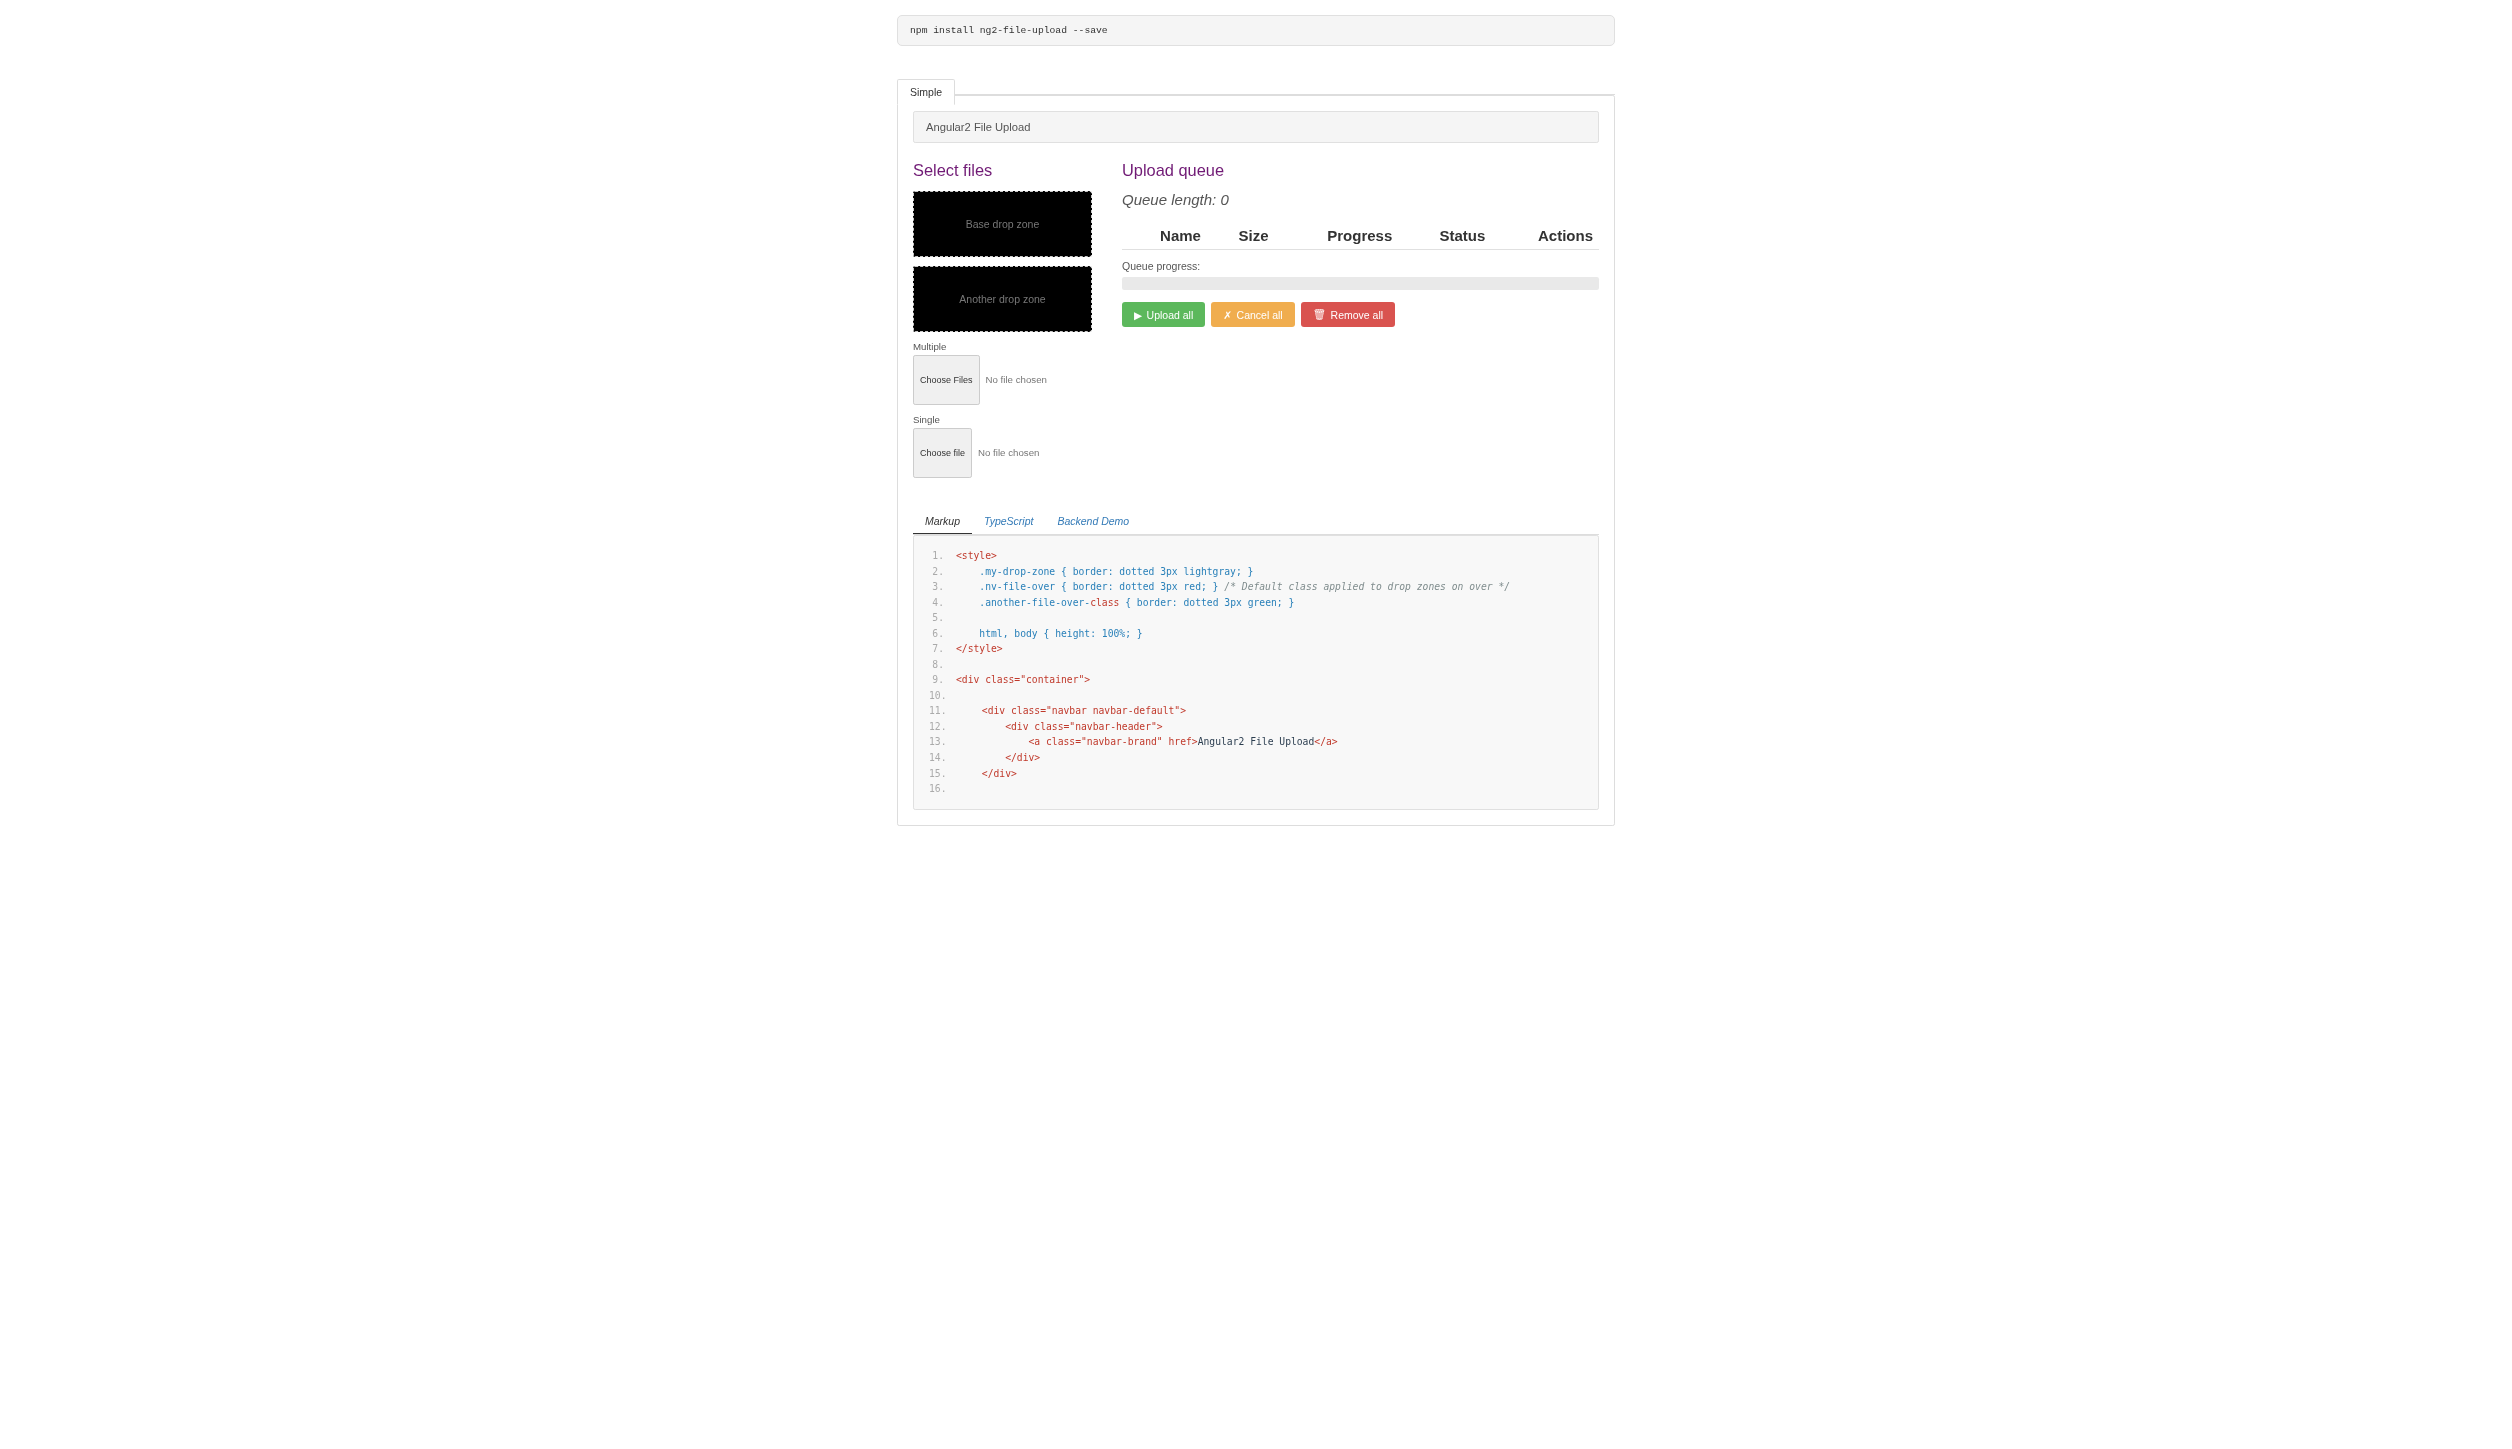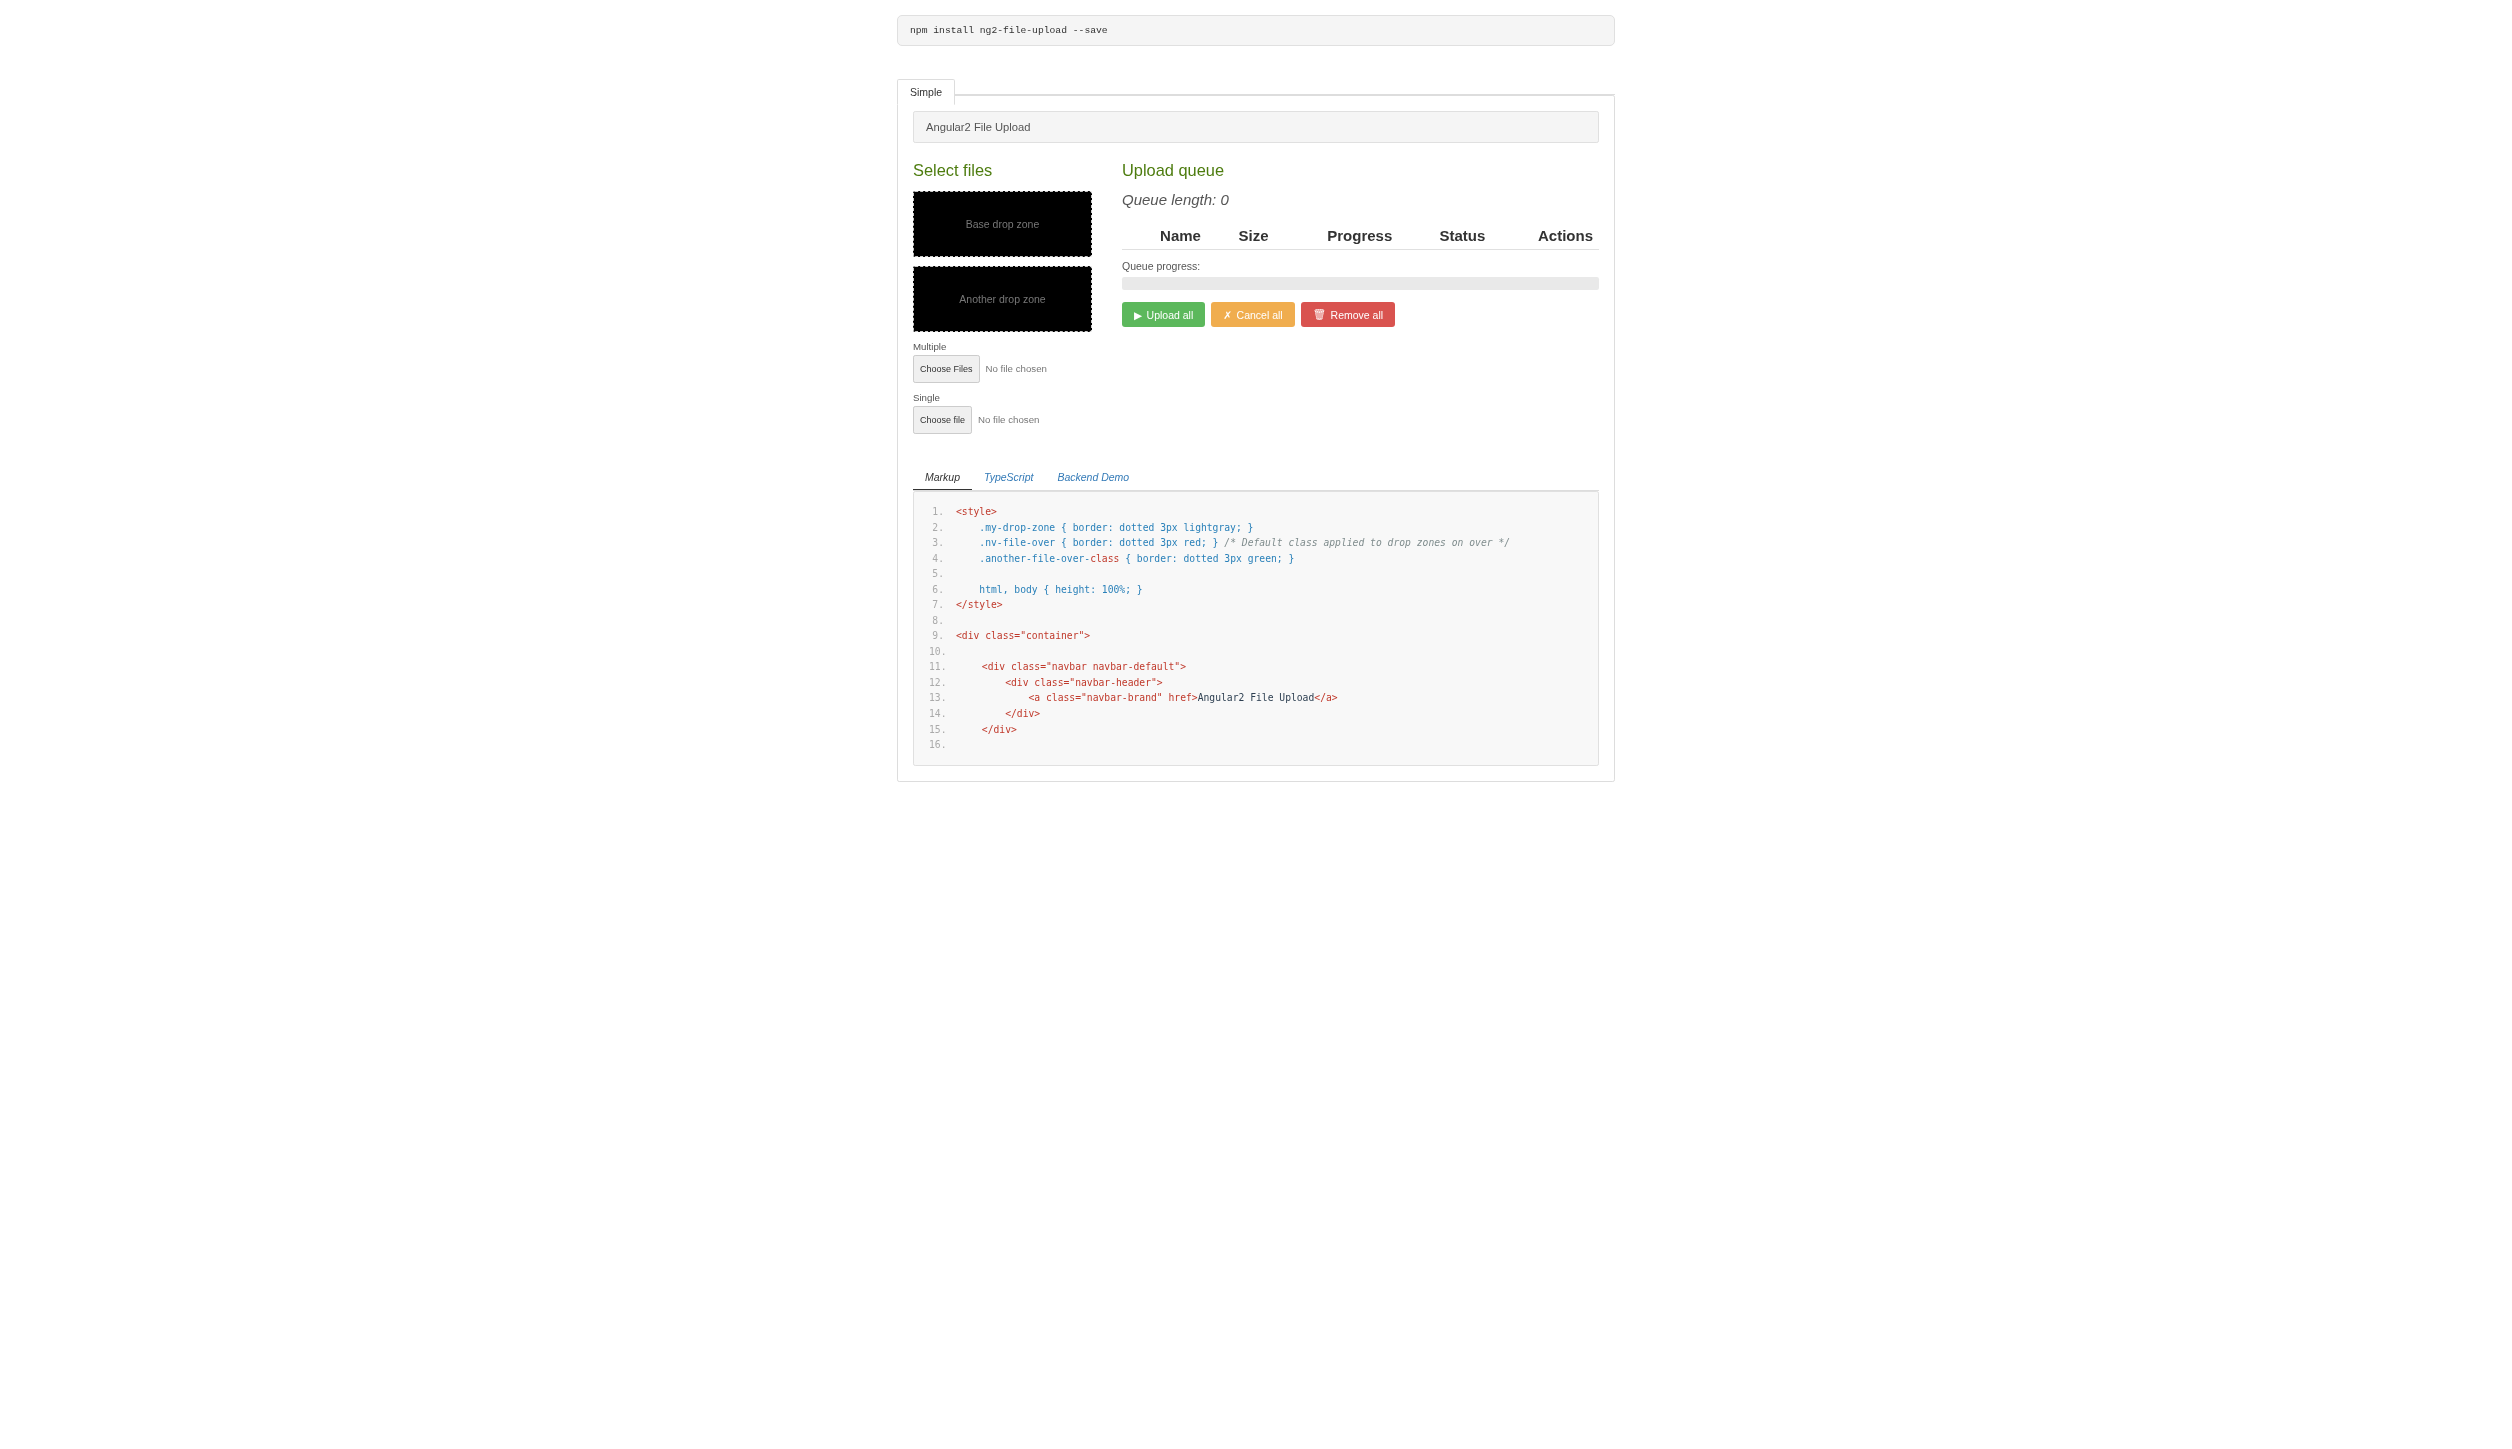--- a/index.html
+++ b/index.html
@@ -79,21 +79,21 @@
       flex: 0 0 179px;
     }
 
     .upload-queue-col {
       flex: 1;
     }
 
     .section-title {
       font-size: 16.4px;
       font-weight: 500;
-      color: #4d7c0f;
+      color: #701a75;
       margin-bottom: 10.5px;
     }
 
     .drop-zone {
       border: 1.5px dashed #ccc;
       border-radius: 2.2px;
       padding: 26px 12px;
       text-align: center;
       color: #777;
       margin-bottom: 9px;
@@ -117,21 +117,21 @@
       align-items: center;
       gap: 6px;
       font-size: 9.7px;
       color: #777;
     }
 
     .file-choose-btn {
       border: 0.7px solid #ccc;
       background: #f0f0f0;
       border-radius: 2.2px;
-      padding: 8px 6px;
+      padding: 19px 6px;
       font-size: 9px;
       cursor: pointer;
       color: #333;
     }
 
     .queue-length {
       font-size: 15px;
       color: #555;
       margin-bottom: 15px;
       font-style: italic;

